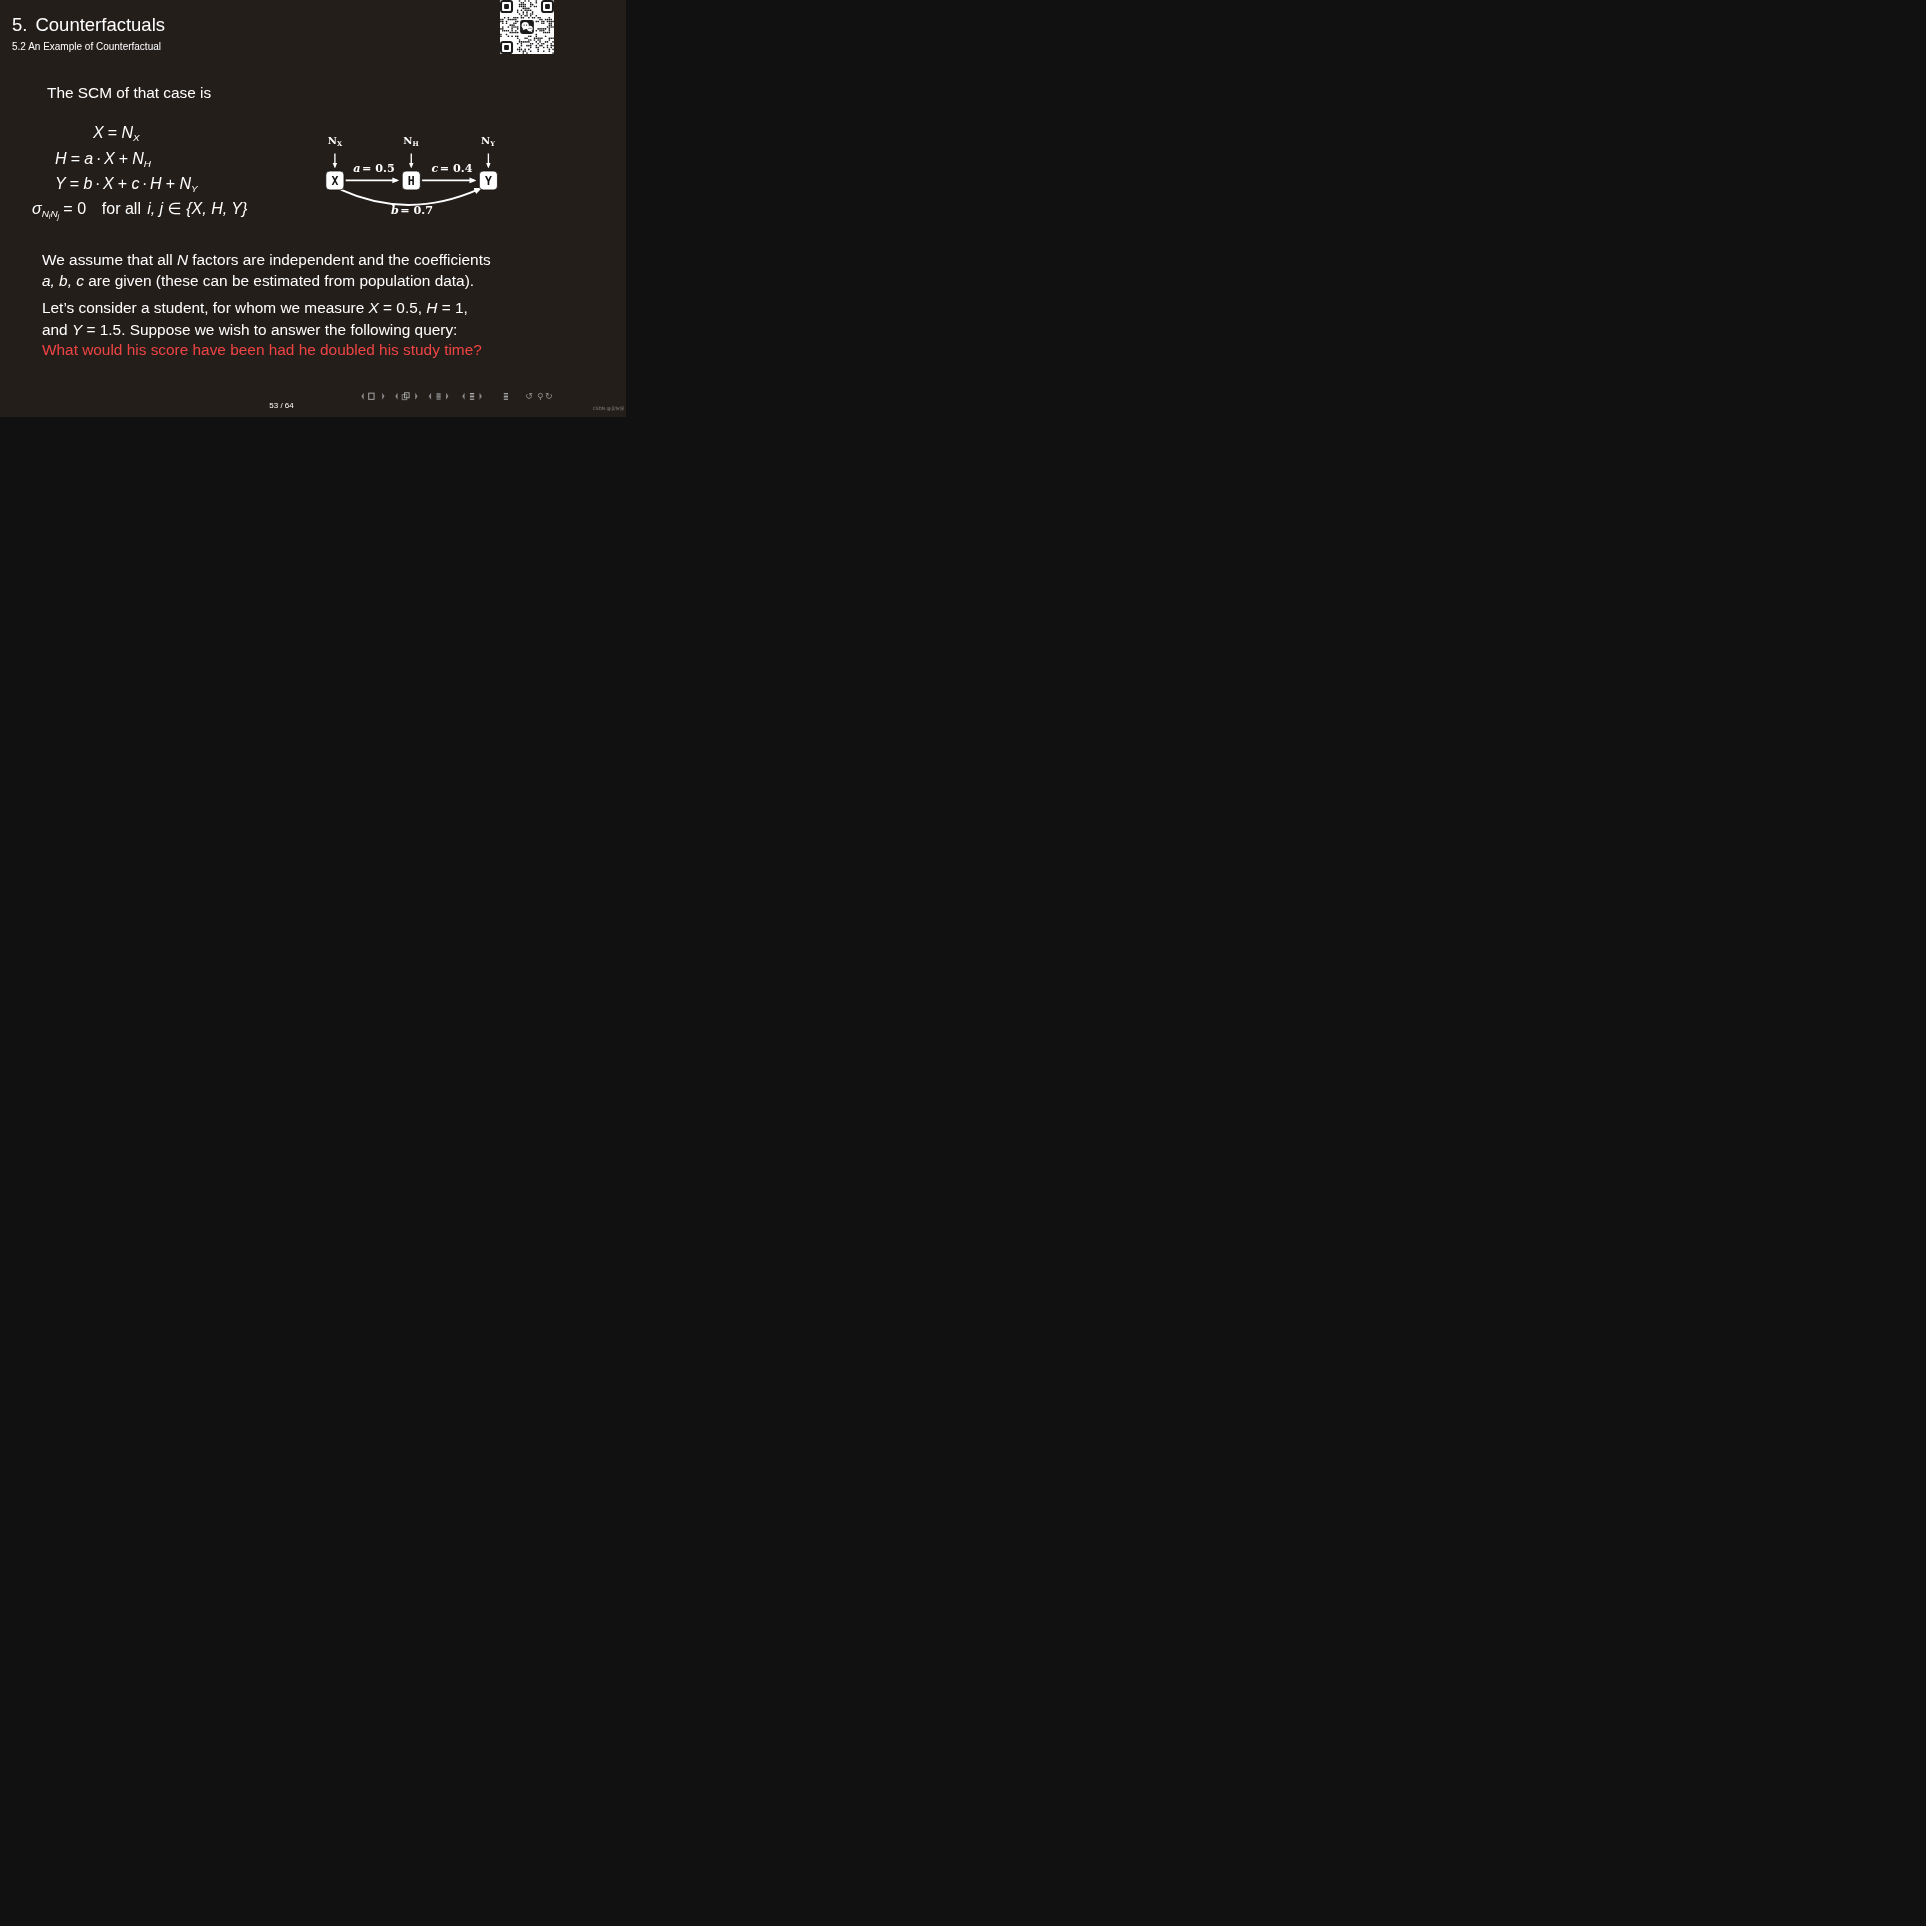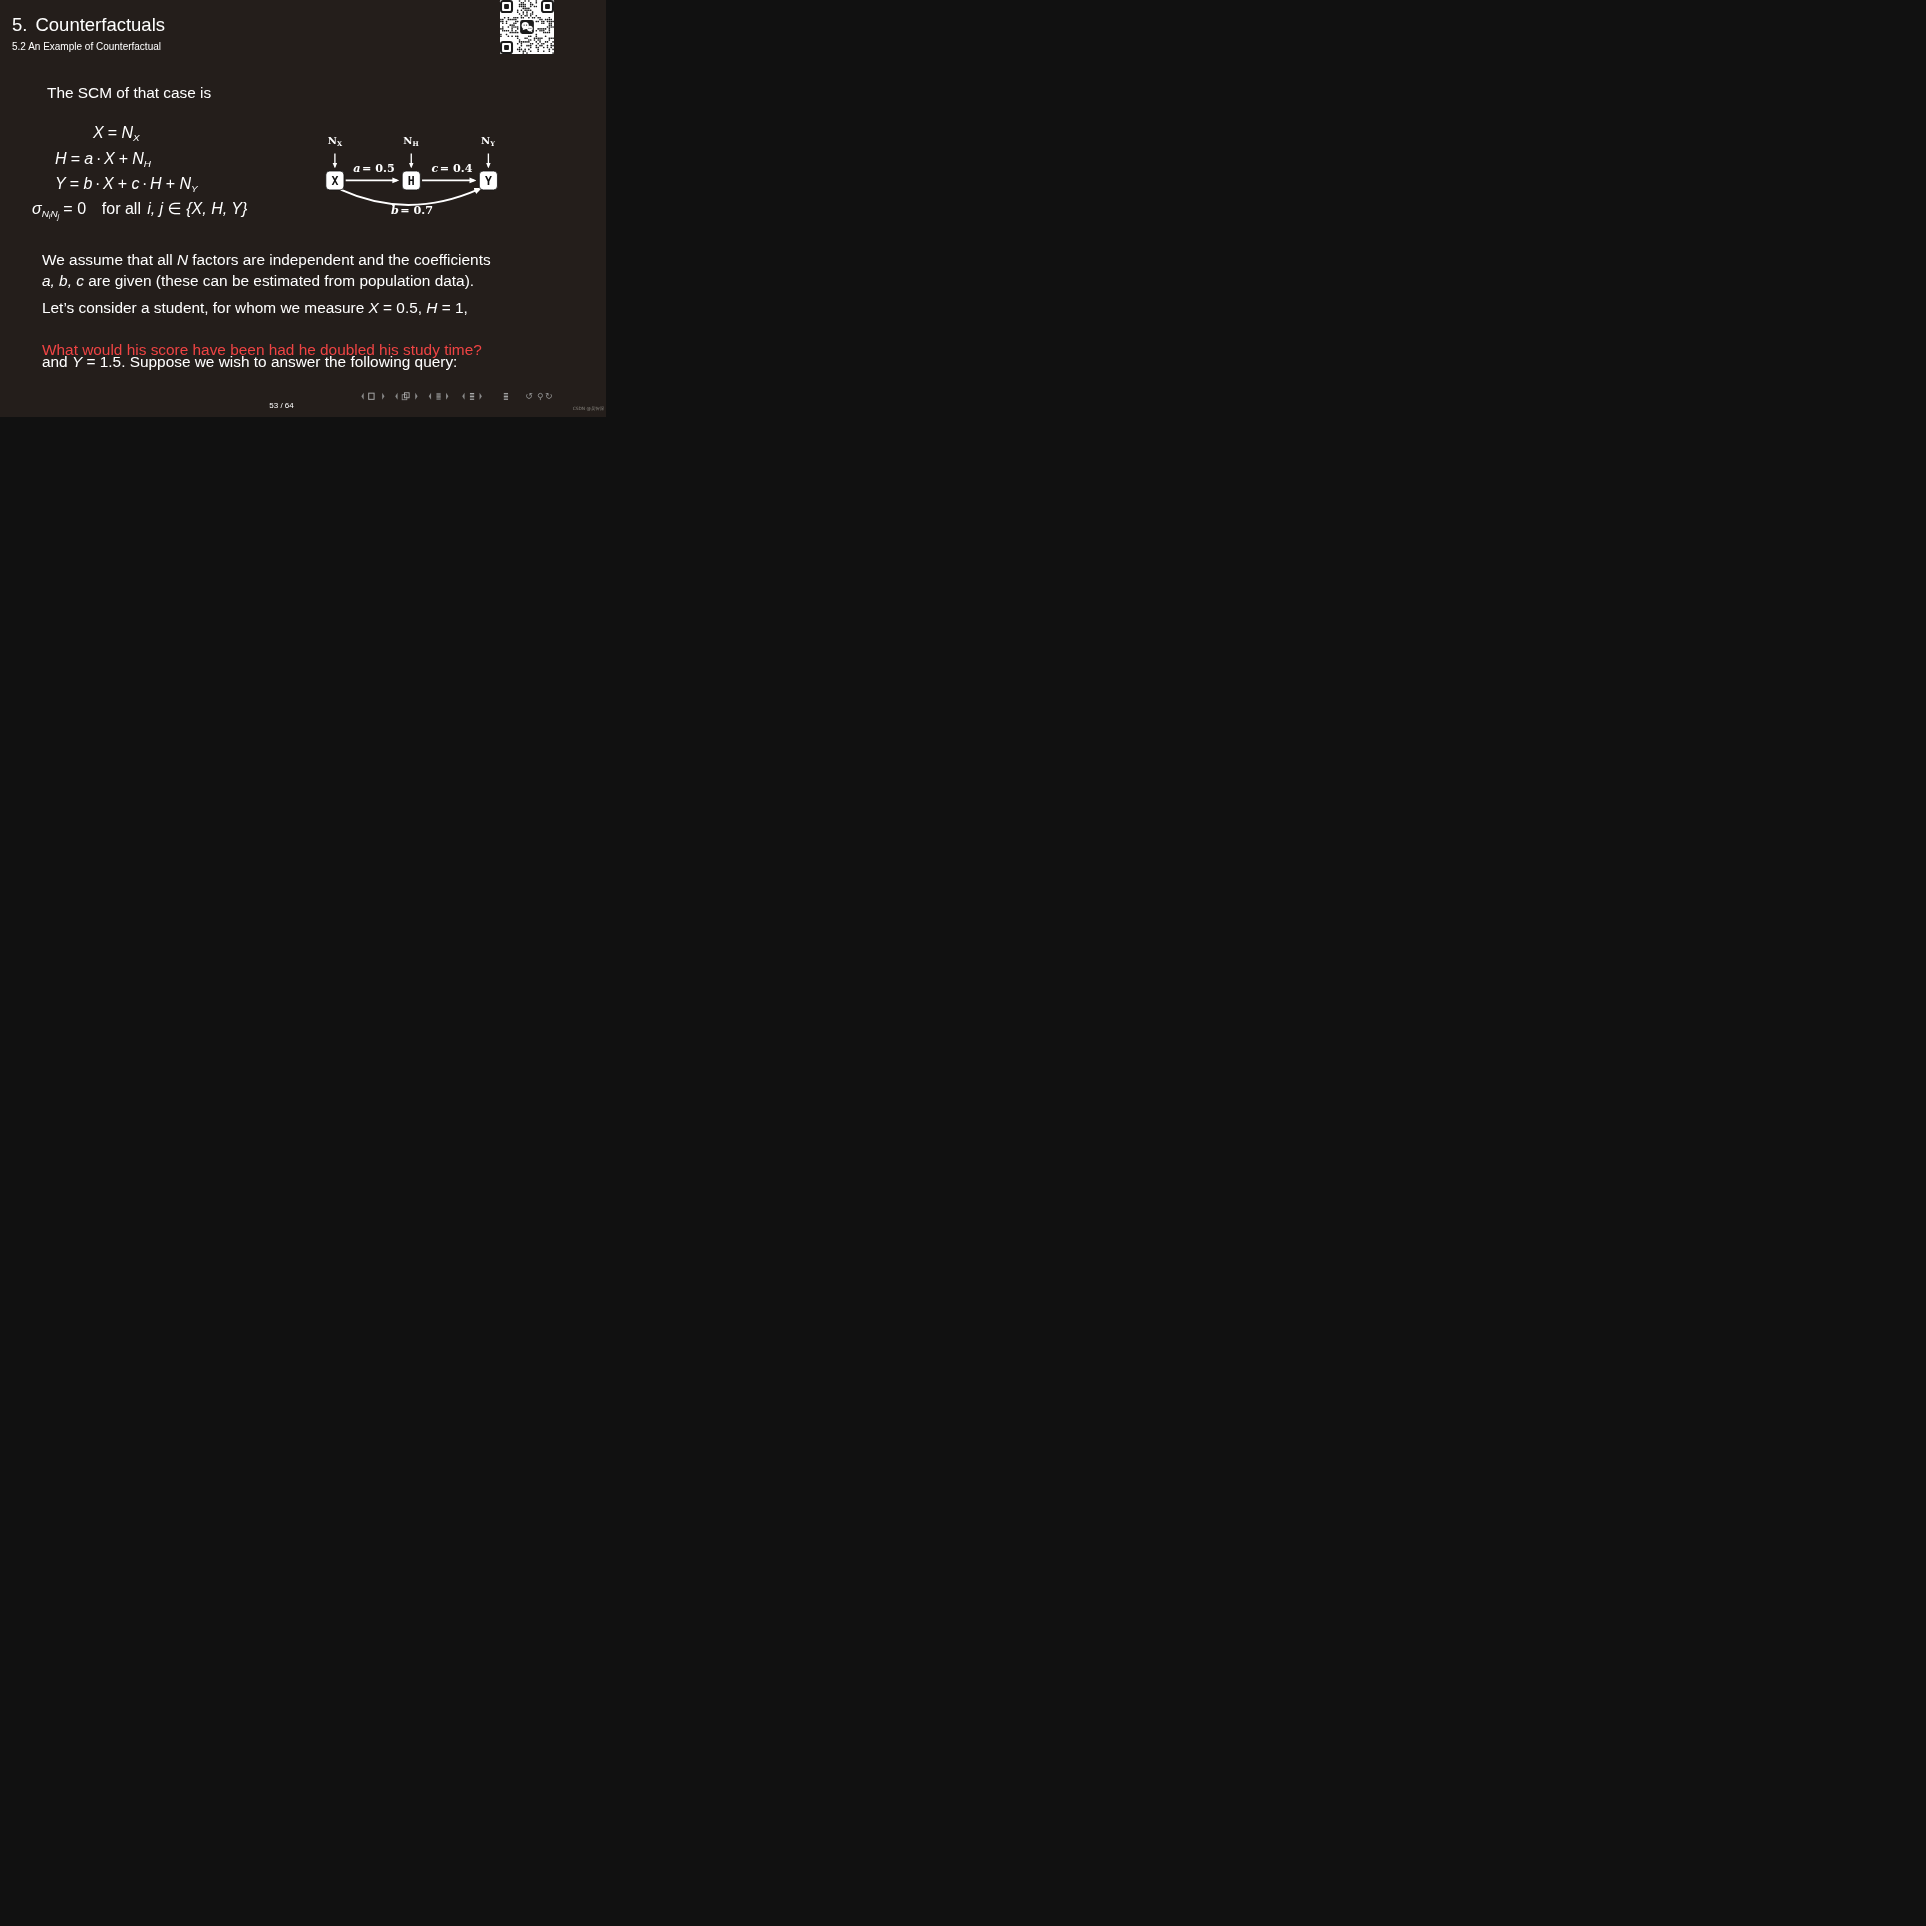--- a/index.html
+++ b/index.html
@@ -1,17 +1,17 @@
 <!DOCTYPE html>
 <html style="font-size:6.2px"><head>
 <meta charset="utf-8">
 <style>
   html,body{margin:0;padding:0;background:#111;}
   .slide{position:relative;width:606px;height:417px;background:#241e1b;color:#ffffff;
-         font-family:"Liberation Sans",sans-serif;overflow:hidden;}
+         font-family:"Liberation Sans",sans-serif;overflow:hidden;padding-left:20px;}
   .abs{position:absolute;}
   .nowrap{white-space:nowrap;}
 
   .title{left:12px;top:16px;font-size:18.5px;line-height:1;}
   .title .num{margin-right:8px;}
   .subtitle{left:12px;top:42px;font-size:10px;line-height:1;}
 
   .intro{left:47px;top:85px;font-size:15.4px;line-height:1;}
 
   .eq{font-size:16px;line-height:1;font-style:italic;white-space:nowrap;}
@@ -359,21 +359,21 @@
 
   <div class="abs bodyline" style="top:252px;text-align:right;">
     <span>We assume that all </span><span class="iv">N</span><span> factors are independent and the coefficients</span>
   </div>
   <div class="abs bodyline" style="top:273px;">
     <span class="iv">a, b, c</span><span> are given (these can be estimated from population data).</span>
   </div>
   <div class="abs bodyline" style="top:300px;">
     <span>Let’s consider a student, for whom we measure </span><span class="iv">X</span><span> = 0.5, </span><span class="iv">H</span><span> = 1,</span>
   </div>
-  <div class="abs bodyline" style="top:322px;margin-top:32px;">
+  <div class="abs bodyline" style="top:322px;">
     <span>and </span><span class="iv">Y</span><span> = 1.5. Suppose we wish to answer the following query:</span>
   </div>
   <div class="abs bodyline green" style="top:342px;">What would his score have been had he doubled his study time?</div>
 
   <div class="abs navbar">
     <svg width="194" height="8.5" viewBox="0 0 504 22">
 
       <polygon points="7,2 1,11 7,20" fill="#8a8a8a"></polygon>
       <rect x="20" y="3" width="14" height="16" fill="none" stroke="#a5a5a5" stroke-width="2.6"></rect>
       <polygon points="55,2 61,11 55,20" fill="#8a8a8a"></polygon>

